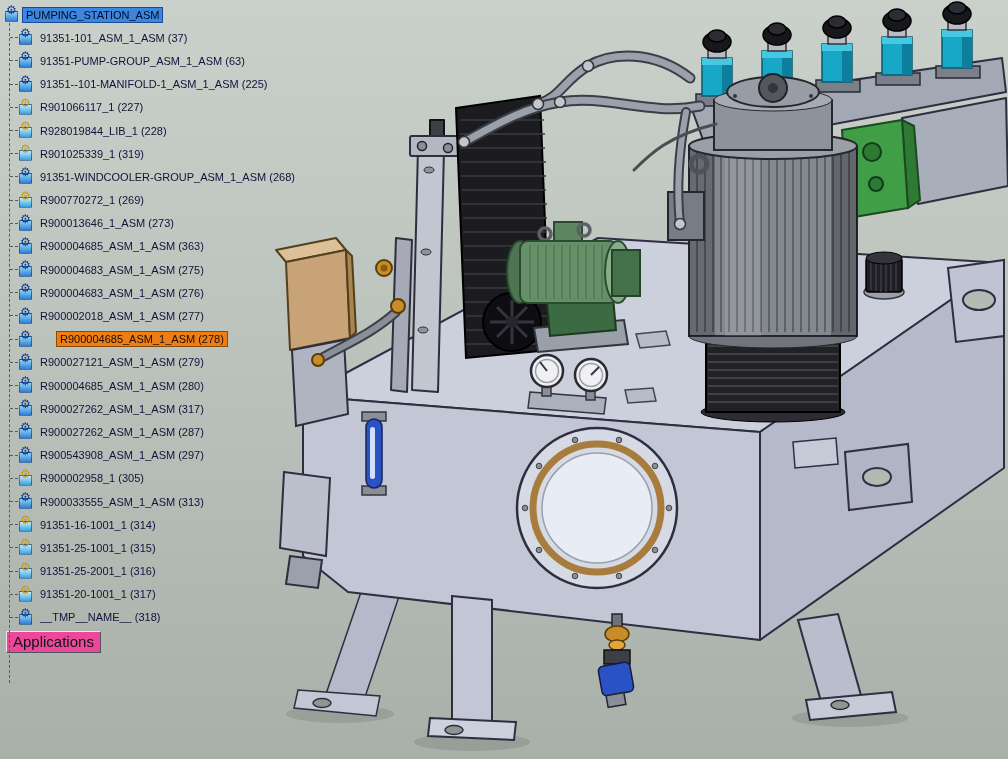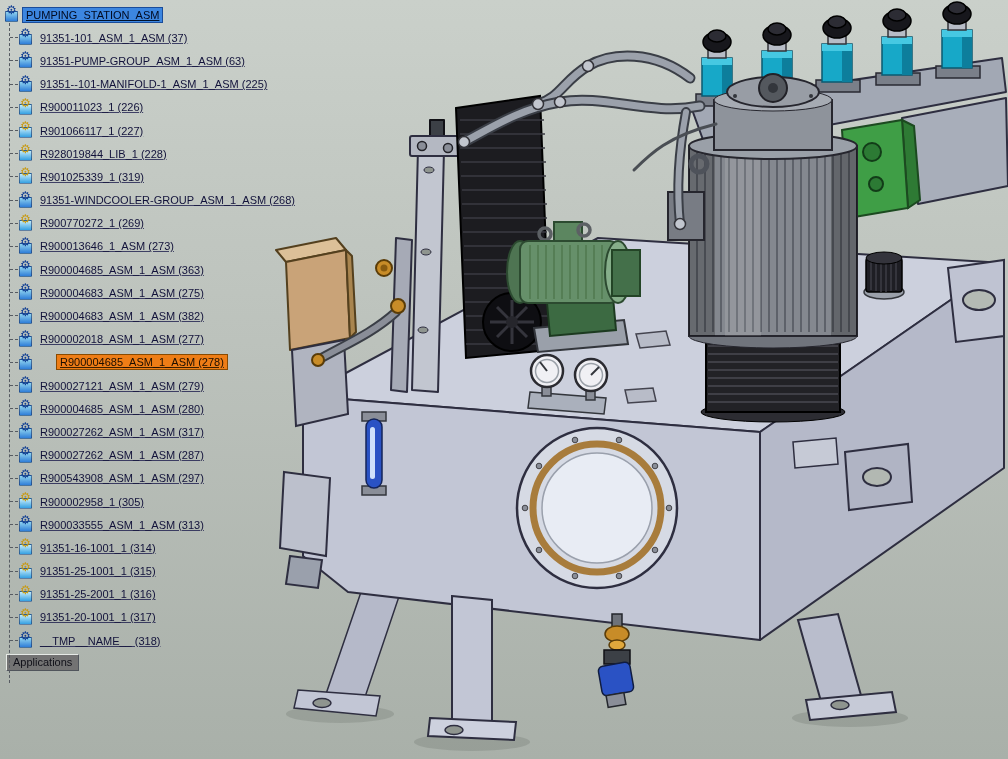--- a/index.html
+++ b/index.html
@@ -19,28 +19,28 @@
   .tree-row.lvl1::before{content:"";position:absolute;left:8px;top:11px;width:8px;
     border-top:1px dashed #565b62;}
   .nicon{width:15px;height:15px;margin-right:4px;position:relative;flex:none;}
   .nicon::before{content:"";position:absolute;left:1px;top:4px;width:11px;height:9px;
     border-radius:1px;border:1px solid rgba(20,40,90,.55);}
   .icon-product .nicon::before{background:linear-gradient(180deg,#8fd4f0,#2f7ed8);}
   .icon-part .nicon::before{background:linear-gradient(180deg,#c4ecfa,#35a0e2);}
   .nicon::after{content:"⚙";position:absolute;left:2px;top:-4px;font-size:12px;line-height:14px;}
   .icon-product .nicon::after{color:#123f93;}
   .icon-part .nicon::after{color:#c79a14;}
-  .nlabel{font-size:11px;color:#12123a;padding:1px 3px;text-decoration:underline;
+  .nlabel{font-size:11px;color:#12123a;padding:1px 3px;
     text-decoration-color:rgba(18,18,70,.75);}
   .state-selected .nlabel{background:var(--sel);color:#000a20;outline:1px solid #1a4c9a;
     text-decoration-color:#00122e;}
   .state-highlight .nlabel{background:var(--hl);color:#1c0e00;outline:1px solid #8a4a00;
     text-decoration-color:#3a2000;margin-left:20px;}
-  .applications{display:inline-block;margin:2px 0 0 4px;font-size:11px;color:#101018;
-    background:#737373;border:1px solid #50555c;border-top-color:#e6eae6;border-left-color:#e6eae6;
+  .applications{display:inline-block;margin:2px 0 0 4px;font-size:15px;color:#101018;
+    background:#ec4899;border:1px solid #50555c;border-top-color:#e6eae6;border-left-color:#e6eae6;
     padding:1px 6px 2px 6px;}
 </style>
 </head>
 <body>
 
 <div class="viewport">
 <svg viewBox="0 0 1008 759" width="1008" height="759">
 
   <g fill="rgba(60,70,60,0.16)">
     <ellipse cx="340" cy="714" rx="54" ry="9"></ellipse>
@@ -313,24 +313,20 @@
       <div class="tree-row lvl1 icon-product">
         <span class="nicon"></span>
         <span class="nlabel">91351-PUMP-GROUP_ASM_1_ASM (63)</span>
       </div>
       <div class="tree-row lvl1 icon-product">
         <span class="nicon"></span>
         <span class="nlabel">91351--101-MANIFOLD-1_ASM_1_ASM (225)</span>
       </div>
       <div class="tree-row lvl1 icon-part">
         <span class="nicon"></span>
-        <span class="nlabel">R900011023_1 (226)</span>
-      </div>
-      <div class="tree-row lvl1 icon-part">
-        <span class="nicon"></span>
         <span class="nlabel">R901066117_1 (227)</span>
       </div>
       <div class="tree-row lvl1 icon-part">
         <span class="nicon"></span>
         <span class="nlabel">R928019844_LIB_1 (228)</span>
       </div>
       <div class="tree-row lvl1 icon-part">
         <span class="nicon"></span>
         <span class="nlabel">R901025339_1 (319)</span>
       </div>
@@ -349,21 +345,21 @@
       <div class="tree-row lvl1 icon-product">
         <span class="nicon"></span>
         <span class="nlabel">R900004685_ASM_1_ASM (363)</span>
       </div>
       <div class="tree-row lvl1 icon-product">
         <span class="nicon"></span>
         <span class="nlabel">R900004683_ASM_1_ASM (275)</span>
       </div>
       <div class="tree-row lvl1 icon-product">
         <span class="nicon"></span>
-        <span class="nlabel">R900004683_ASM_1_ASM (382)</span>
+        <span class="nlabel">R900004683_ASM_1_ASM (276)</span>
       </div>
       <div class="tree-row lvl1 icon-product">
         <span class="nicon"></span>
         <span class="nlabel">R900002018_ASM_1_ASM (277)</span>
       </div>
       <div class="tree-row lvl1 icon-product state-highlight">
         <span class="nicon"></span>
         <span class="nlabel">R900004685_ASM_1_ASM (278)</span>
       </div>
       <div class="tree-row lvl1 icon-product">

